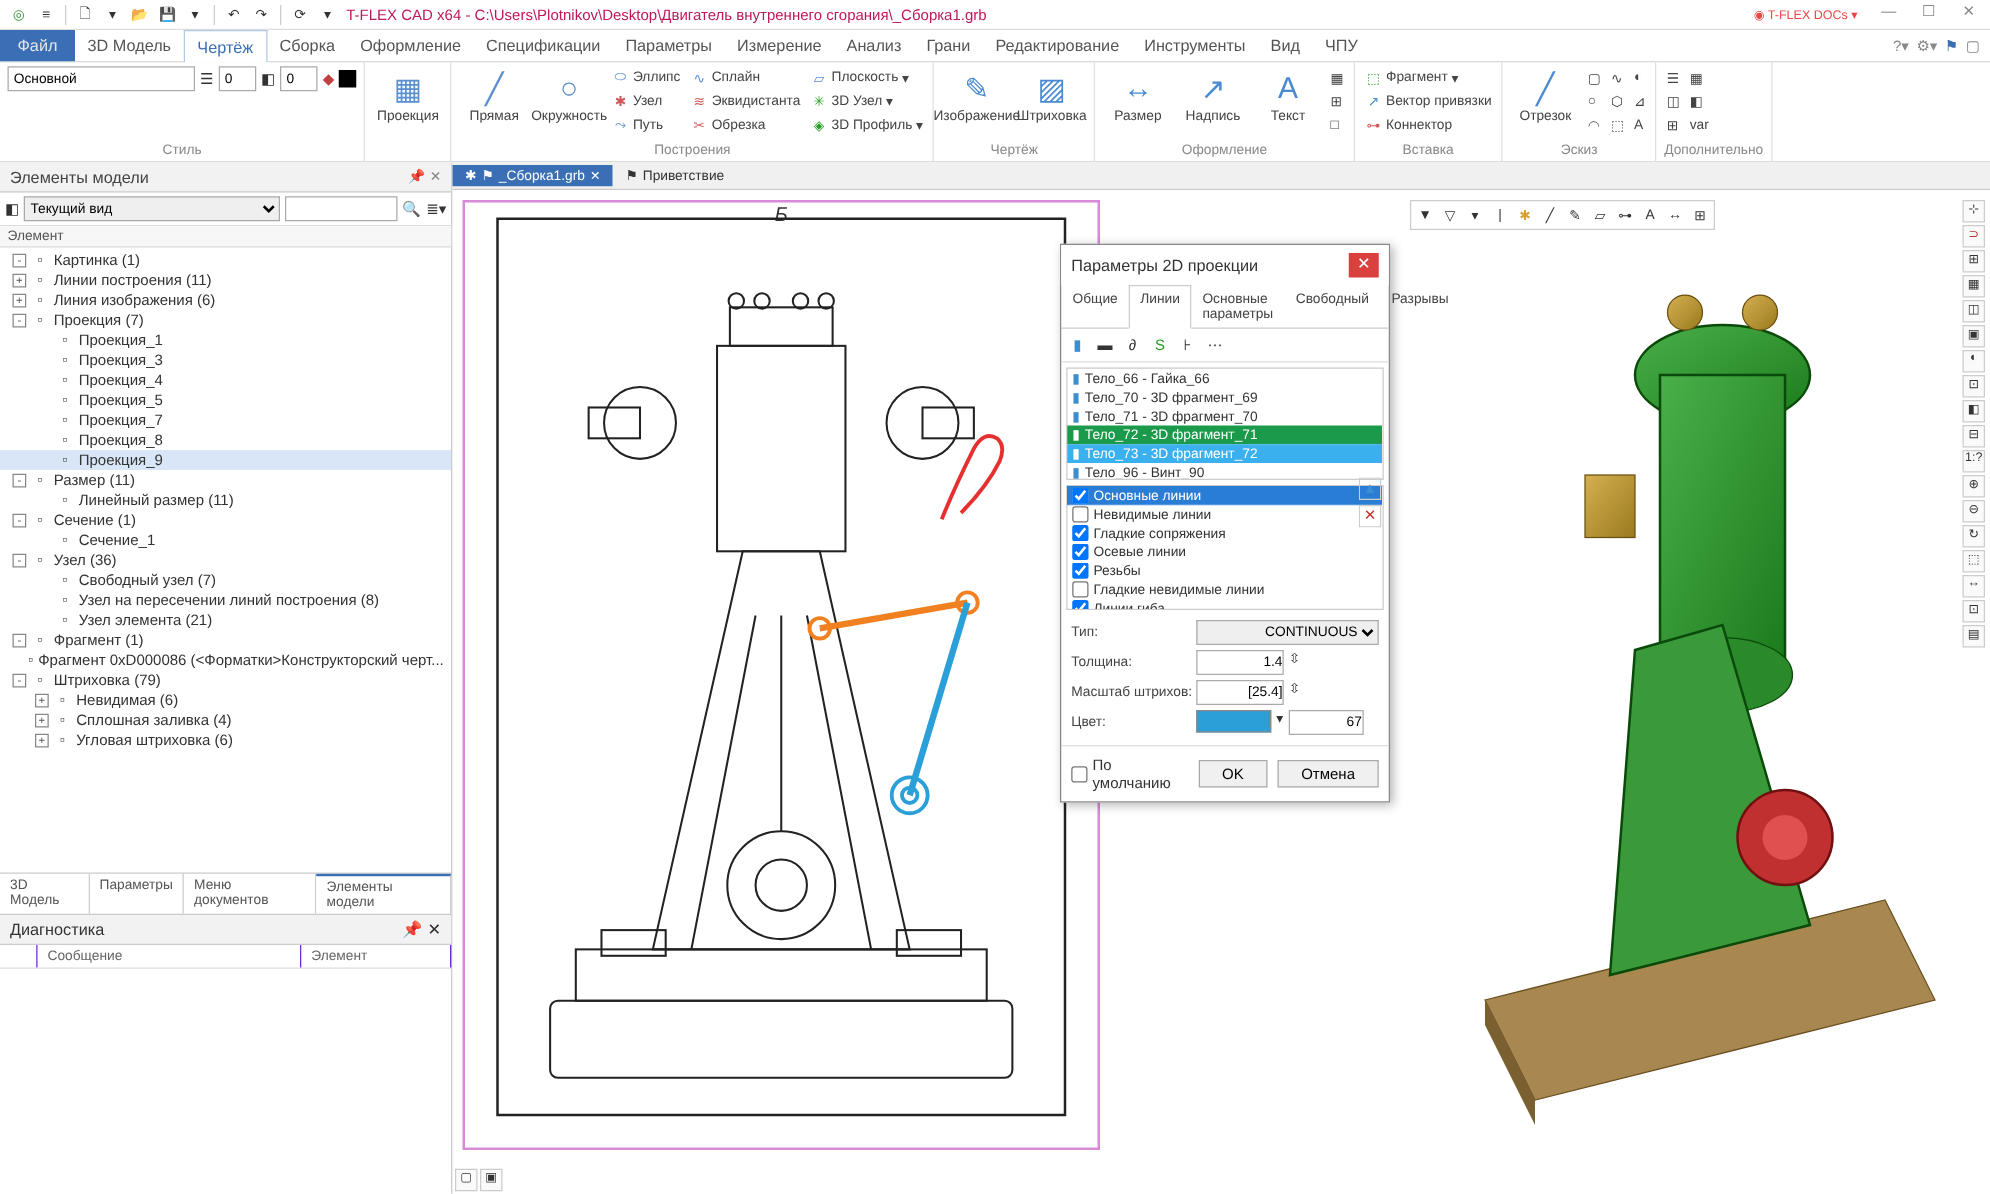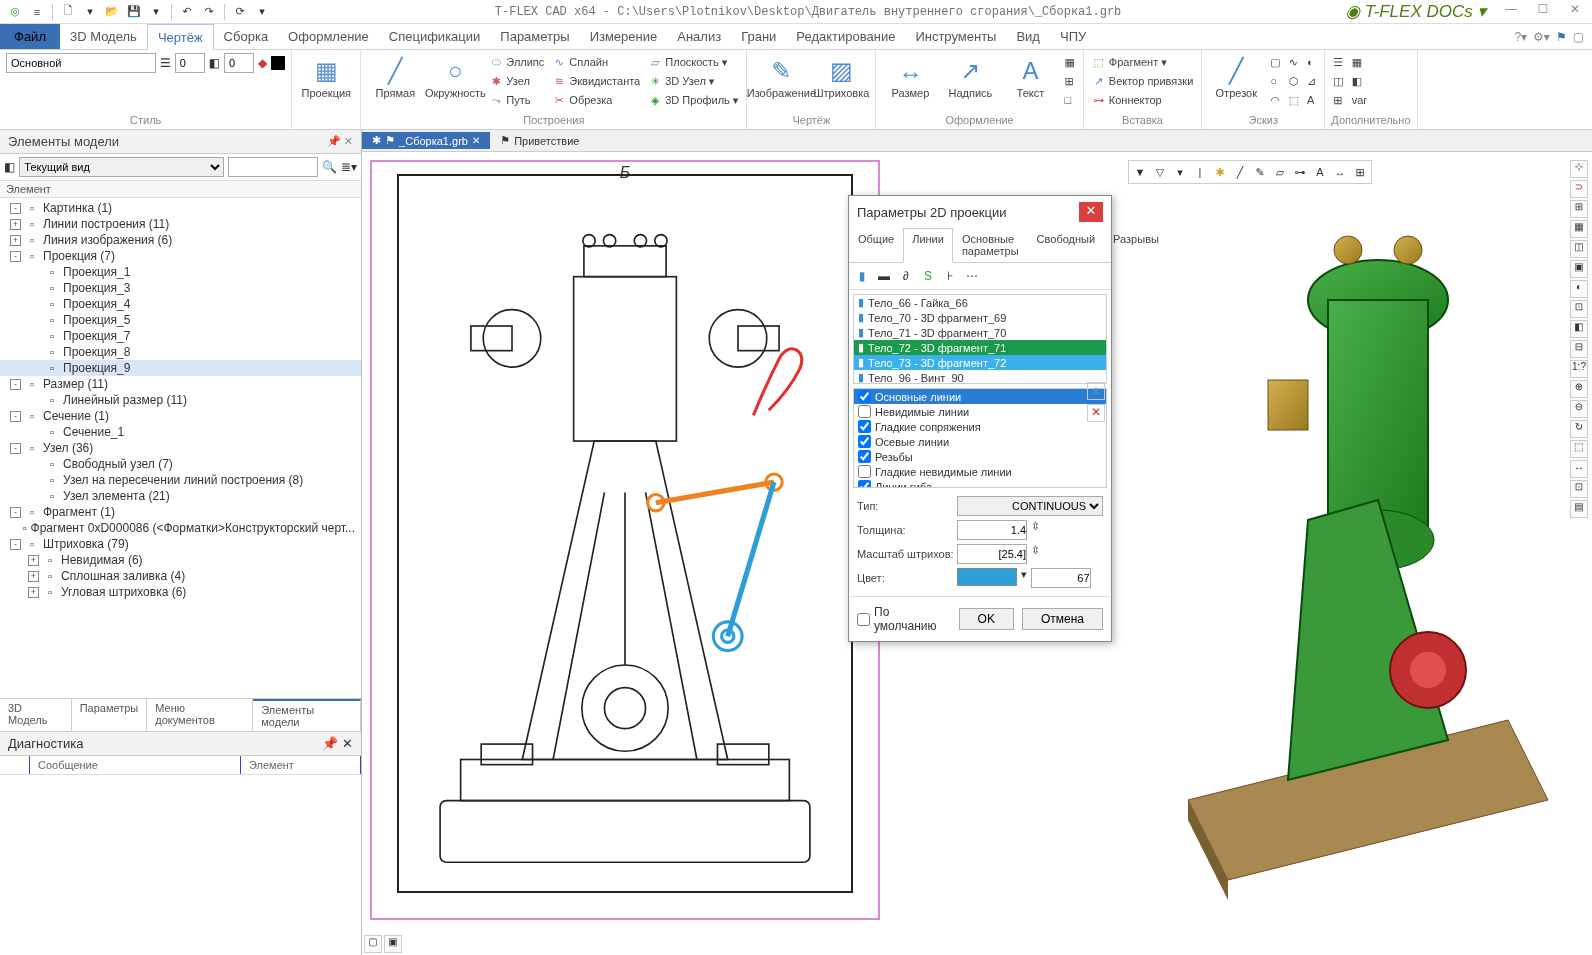--- a/index.html
+++ b/index.html
@@ -3,28 +3,28 @@
 <meta charset="utf-8">
 <style>
 * { box-sizing: border-box; margin: 0; padding: 0; font-family: "Segoe UI", Tahoma, sans-serif; }
 body { width: 1592px; height: 955px; background: #fff; font-size: 12px; color: #333; overflow: hidden; position: relative; }
 
 
 .titlebar { height: 24px; background: #fff; display: flex; align-items: center; border-bottom: 1px solid #ddd; }
 .qat { display: flex; gap: 4px; padding: 0 6px; align-items: center; }
 .qat-btn { width: 18px; height: 18px; display: flex; align-items: center; justify-content: center; cursor: pointer; font-size: 11px; }
 .qat-sep { width: 1px; height: 16px; background: #ccc; margin: 0 2px; }
-.title-text { flex: 1; text-align: center; color: #737373; font-size: 12px; font-family: Liberation Mono, monospace; }
+.title-text { flex: 1; color: #be185d; font-size: 12px; }
 .title-right { display: flex; align-items: center; gap: 6px; padding-right: 4px; }
-.docs-btn { color: #4d7c0f; font-size: 17px; padding: 2px 6px; font-style: italic; }
+.docs-btn { color: #ef4444; font-size: 10px; padding: 2px 6px; }
 .win-btn { width: 26px; height: 20px; text-align: center; color: #888; cursor: pointer; }
 
 
 .menubar { height: 26px; background: #fff; display: flex; align-items: stretch; border-bottom: 1px solid #d0d0d0; }
-.menu-file { background: #3b6fb5; color: #000000; padding: 0 14px; display: flex; align-items: center; font-size: 13px; }
+.menu-file { background: #3b6fb5; color: #e5e5e5; padding: 0 14px; display: flex; align-items: center; font-size: 13px; }
 .menu-item { padding: 0 10px; display: flex; align-items: center; color: #555; cursor: pointer; font-size: 13px; }
 .menu-item.active { border: 1px solid #b0c8e8; border-bottom: 1px solid #fff; background: #fff; color: #3b6fb5; margin-bottom: -1px; }
 .menu-right { margin-left: auto; display: flex; align-items: center; gap: 6px; padding-right: 8px; color: #888; }
 
 
 .ribbon { height: 80px; background: #fff; border-bottom: 1px solid #d0d0d0; display: flex; align-items: stretch; }
 .rgroup { border-right: 1px solid #e0e0e0; padding: 3px 6px; display: flex; flex-direction: column; justify-content: space-between; }
 .rgroup-body { display: flex; gap: 4px; align-items: flex-start; flex: 1; }
 .rgroup-label { font-size: 11px; color: #888; text-align: center; padding-top: 1px; }
 .rbtn-large { display: flex; flex-direction: column; align-items: center; width: 56px; cursor: pointer; padding: 2px; }

